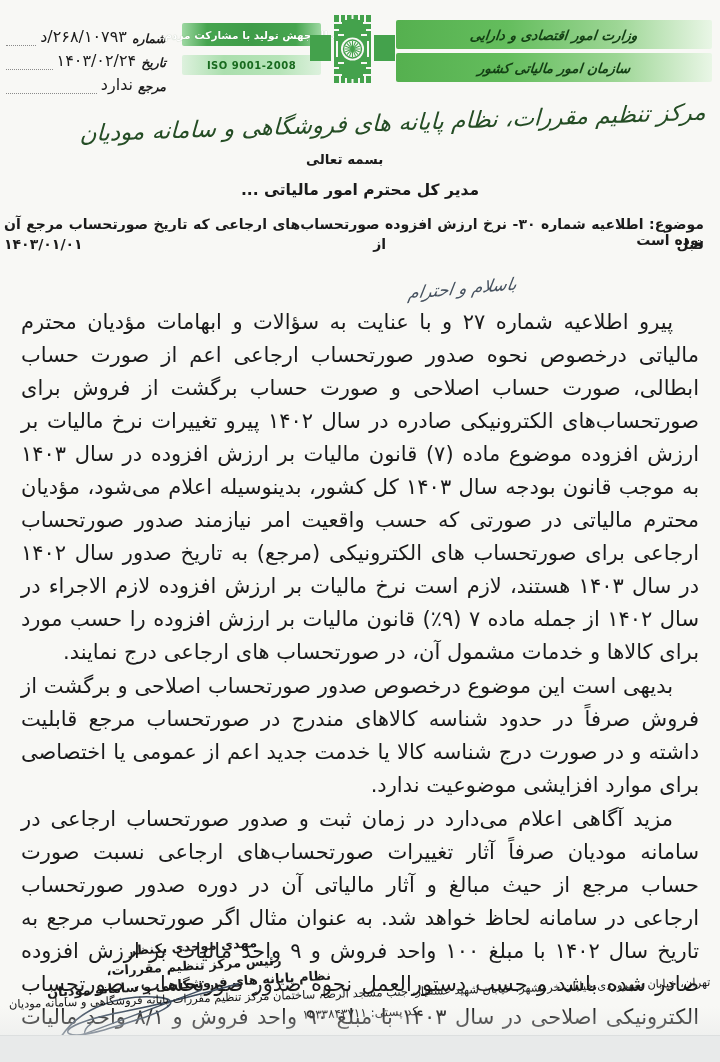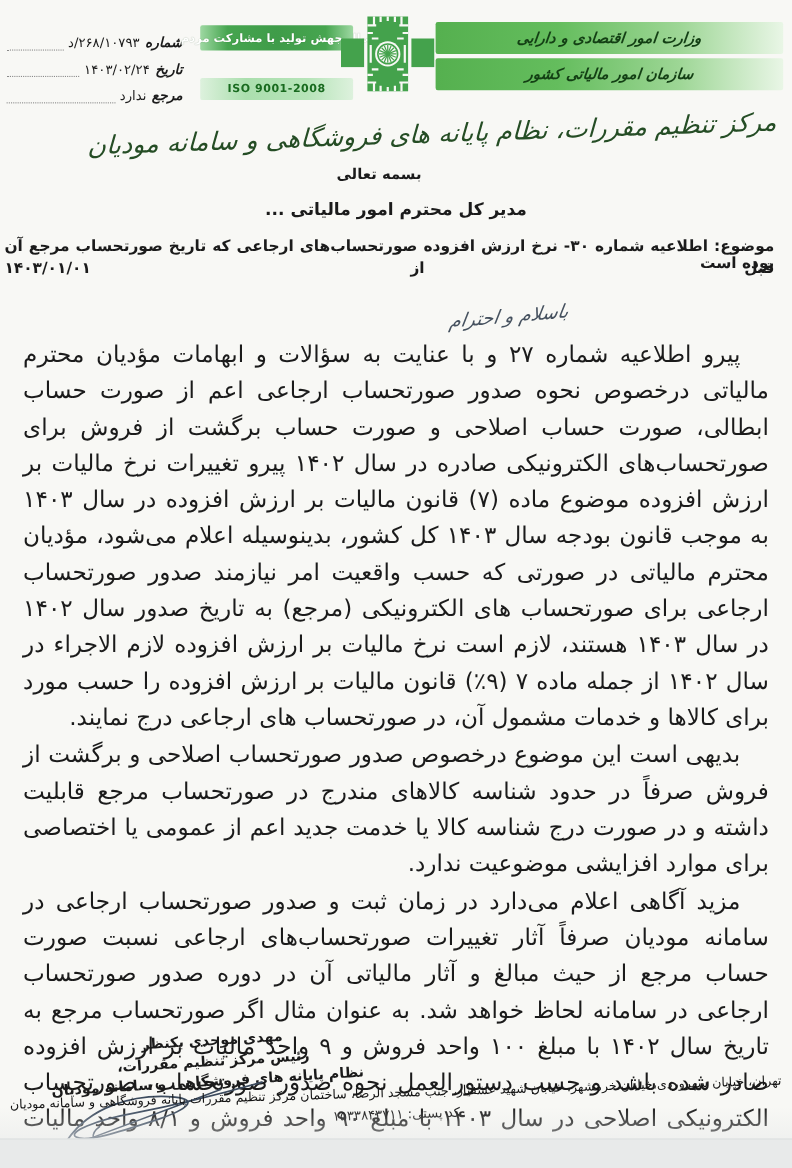--- a/index.html
+++ b/index.html
@@ -23,33 +23,33 @@
   }
 
   
   .meta-block{
     position:absolute;top:24px;right:556px;left:6px;width:160px;
     font-size:12.5px;
   }
   .meta-block{right:auto;left:6px;}
   .meta-row{display:flex;align-items:flex-end;direction:rtl;height:22px;margin-bottom:2px;}
   .meta-label{font-style:italic;font-weight:600;font-size:12.5px;white-space:nowrap;}
-  .meta-value{white-space:nowrap;margin-right:5px;font-size:12px;}
+  .meta-value{white-space:nowrap;margin-right:5px;font-size:16px;}
   .dots{flex:1;border-bottom:1.4px dotted #8a8a8a;height:13px;margin-right:4px;min-width:8px;}
 
   .banner-block{position:absolute;top:23px;left:182px;width:139px;}
   .banner-a{
     height:23px;border-radius:2px;
     background:linear-gradient(90deg,#9ed8a2 0%,#46a54f 18%,#3f9c49 50%,#46a54f 82%,#9ed8a2 100%);
     color:#ffffff;font-size:10.5px;font-weight:bold;
     display:flex;align-items:center;justify-content:center;white-space:nowrap;
     text-shadow:0 0 1px rgba(0,60,0,.4);
   }
   .banner-b{
-    margin-top:25px;height:20px;border-radius:2px;
+    margin-top:9px;height:20px;border-radius:2px;
     background:linear-gradient(90deg,#ddf1dd 0%,#abdfae 30%,#b6e4b8 70%,#ddf1dd 100%);
     color:#186a1e;font-size:10px;font-weight:bold;letter-spacing:.5px;
     display:flex;align-items:center;justify-content:center;
     font-family:"DejaVu Sans",sans-serif;
   }
 
   .logo-wrap{position:absolute;top:8px;left:310px;width:85px;height:82px;}
 
   .ministry-bars{position:absolute;top:20px;right:8px;width:316px;}
   .ministry-bars{right:auto;left:396px;}

